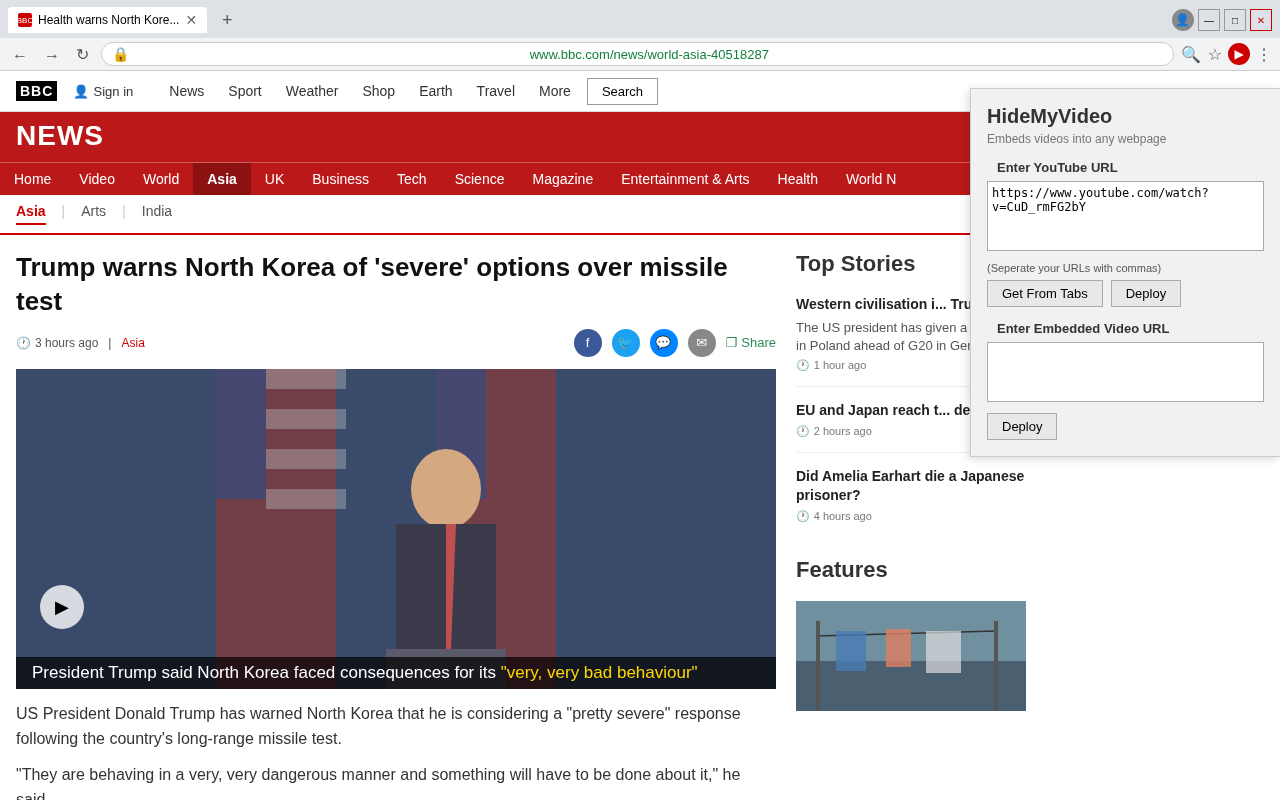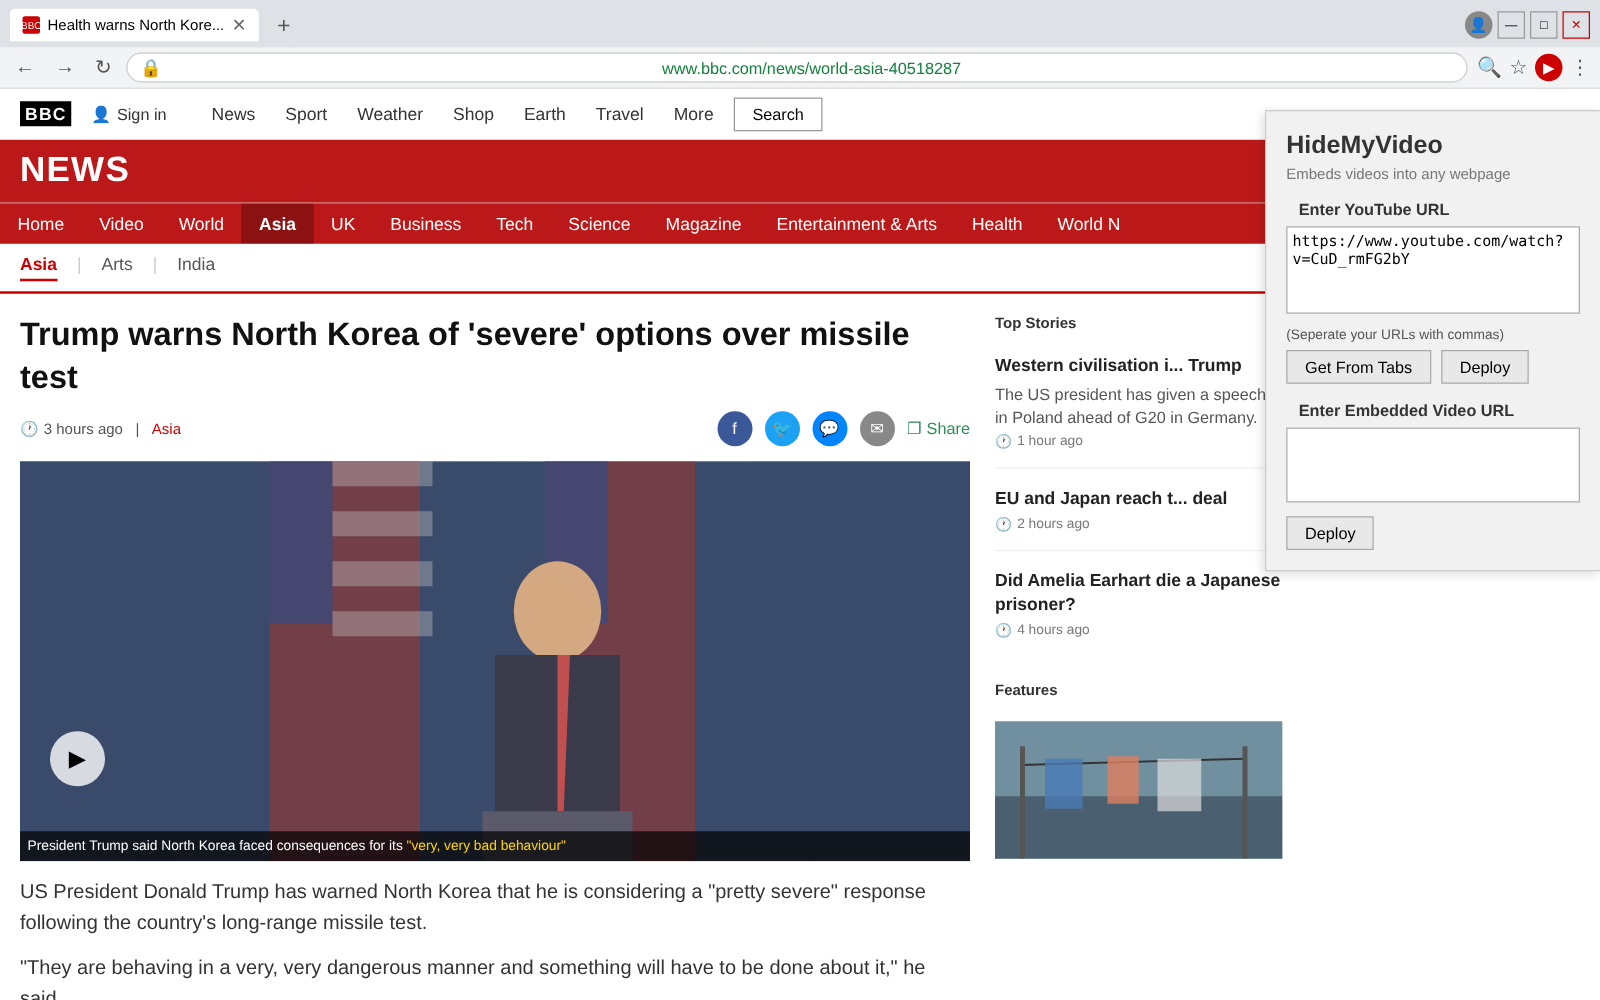--- a/index.html
+++ b/index.html
@@ -240,33 +240,33 @@
       background: rgba(255,255,255,0.8);
       border-radius: 50%;
       display: flex; align-items: center; justify-content: center;
       font-size: 18px; cursor: pointer;
     }
     .video-caption {
       position: absolute;
       bottom: 0; left: 0; right: 0;
       background: rgba(0,0,0,0.7);
       color: #fff;
-      font-size: 11px;
-      padding: 6px 6px;
+      font-size: 17px;
+      padding: 6px 16px;
     }
     .video-caption .highlight { color: #ffd700; }
 
     .article-body { font-size: 16px; line-height: 1.6; color: #333; }
     .article-body p { margin-bottom: 10px; }
 
     
     .right-sidebar { width: 230px; flex-shrink: 0; }
     .sidebar-section { margin-bottom: 20px; }
     .sidebar-section-title {
-      font-size: 12px;
+      font-size: 22px;
       font-weight: bold;
       color: #333;
       margin-bottom: 12px;
       padding-bottom: 6px;
     }
     .story-item { margin-bottom: 14px; padding-bottom: 14px; border-bottom: 1px solid #eee; }
     .story-item:last-child { border-bottom: none; }
     .story-title { font-size: 14px; color: #222; font-weight: bold; line-height: 1.4; margin-bottom: 4px; cursor: pointer; }
     .story-meta { display: flex; align-items: center; gap: 4px; font-size: 11px; color: #777; }
     .story-desc { font-size: 13px; color: #555; line-height: 1.4; margin-bottom: 4px; }
@@ -283,21 +283,21 @@
       width: 100%;
       height: 100%;
       background: linear-gradient(180deg, #7090a0 0%, #506070 100%);
     }
 
     
     .extension-overlay {
       position: fixed;
       top: 88px;
       right: 0;
-      width: 268px;
+      width: 310px;
       background: #f1f1f1;
       border: 1px solid #ccc;
       border-right: none;
       padding: 16px;
       z-index: 1000;
       box-shadow: -2px 2px 8px rgba(0,0,0,0.15);
     }
     .ext-title { font-size: 20px; font-weight: bold; color: #333; margin-bottom: 4px; }
     .ext-subtitle { font-size: 12px; color: #777; margin-bottom: 14px; }
     .ext-label { font-size: 13px; font-weight: bold; color: #333; margin-bottom: 6px; padding-left: 10px; }

